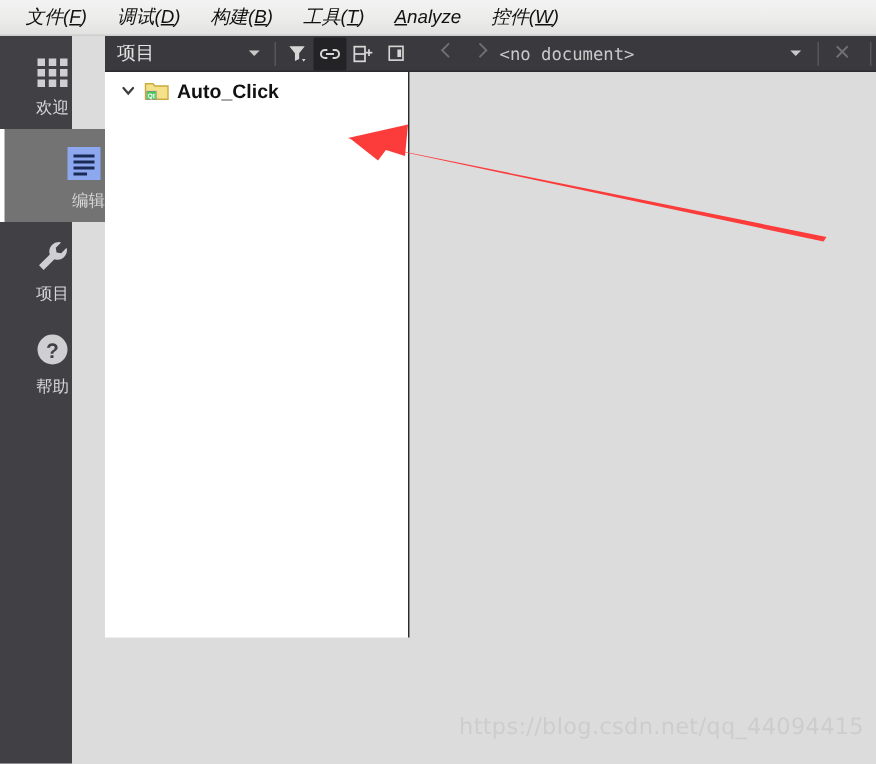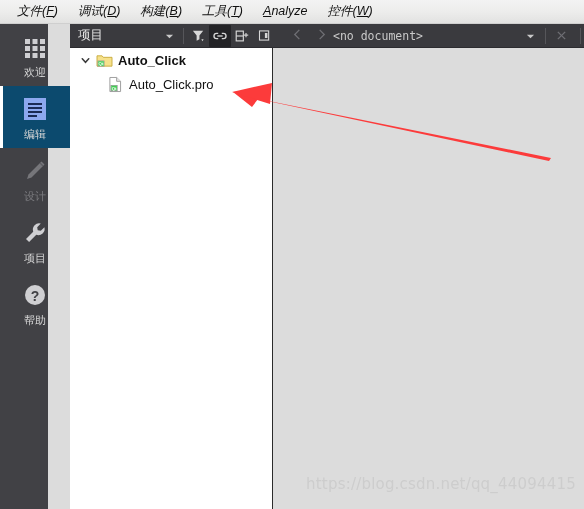--- a/index.html
+++ b/index.html
@@ -28,21 +28,21 @@
   }
   .act{
     position:relative;width:70px;height:62px;
     display:flex;flex-direction:column;align-items:center;justify-content:center;
     cursor:default;
   }
   .act .lbl{
     font-size:11px;color:#d6d6d6;margin-top:5px;line-height:12px;
     letter-spacing:0px;
   }
-  .act.sel{background:#0c4a6e;}
+  .act.sel{background:#737373;align-items:flex-end;}
   .act.sel:before{
     content:"";position:absolute;left:0;top:0;bottom:0;width:3px;background:#ffffff;
   }
   .act.dim .lbl{color:#7a7a7e;}
   .ico{width:28px;height:28px;display:block;}
   
   #toolbar{
     position:absolute;left:70px;top:24px;width:514px;height:24px;
     background:#3a3a3e;display:flex;align-items:center;
     border-bottom:1px solid #2c2c30;box-sizing:border-box;
@@ -58,21 +58,21 @@
     cursor:default;border-radius:1px;
   }
   .tb-btn.active{background:#232326;}
   .nav-btn{width:24px;height:24px;display:flex;align-items:center;justify-content:center;}
   #doc-label{
     flex:1;text-align:left;font-family:"DejaVu Sans Mono","Liberation Mono",monospace;
     font-size:11.5px;color:#c9c9c9;white-space:nowrap;
   }
   
   #tree{
-    position:absolute;left:70px;top:48px;width:203px;height:461px;
+    position:absolute;left:70px;top:48px;width:203px;height:377px;
     background:#ffffff;border-right:1px solid #2b2b2b;box-sizing:border-box;
     overflow:hidden;
   }
   .row{height:24px;display:flex;align-items:center;cursor:default;}
   .row .chev{width:18px;display:flex;align-items:center;justify-content:center;}
   .row .name{font-size:13px;color:#111;white-space:nowrap;}
   .row.root .name{font-weight:bold;}
   .row.child{padding-left:35px;}
   .row .icowrap{width:20px;display:flex;align-items:center;justify-content:center;margin-right:4px;}
   
@@ -129,29 +129,20 @@
           <rect x="7" y="8" width="14" height="2"></rect>
           <rect x="7" y="12" width="14" height="2"></rect>
           <rect x="7" y="16" width="14" height="2"></rect>
           <rect x="7" y="20" width="9" height="2"></rect>
         </g>
       </svg>
     </span>
     <span class="lbl">编辑</span>
   </div>
 
-  <div class="act dim">
-    <span class="ico">
-      <svg viewBox="0 0 28 28" width="28" height="28">
-        <path d="M20.5 4.5 L23.5 7.5 L10.5 20.5 L6 22 L7.5 17.5 Z" fill="#76767a"></path>
-        <path d="M19 6 L22 9" stroke="#5d5d61" stroke-width="1.2"></path>
-      </svg>
-    </span>
-    <span class="lbl">设计</span>
-  </div>
 
 
   <div class="act">
     <span class="ico">
       <svg viewBox="0 0 28 28" width="28" height="28">
         <path d="M19.8 4.6a6.3 6.3 0 0 0-7.6 8.1L5 19.9l3.1 3.1 7.2-7.2a6.3 6.3 0 0 0 8.1-7.6l-3.6 3.6-3.1-.5-.5-3.1z" fill="#cfcfd2"></path>
       </svg>
     </span>
     <span class="lbl">项目</span>
   </div>
@@ -265,32 +256,20 @@
       <svg viewBox="0 0 18 16" width="17" height="15">
         <path d="M1 3 h5.4 l1.3 1.6 H17 V14 H1 Z" fill="#f6e18b" stroke="#c9ab3e" stroke-width="1"></path>
         <rect x="2" y="8.5" width="6.5" height="5.5" fill="#ffffff" stroke="#8a8a8a" stroke-width=".8"></rect>
         <rect x="2.3" y="8.8" width="5.9" height="4.9" fill="#41cd52"></rect>
         <text x="5.2" y="12.9" font-size="4.6" font-weight="bold" text-anchor="middle" fill="#ffffff" font-family="Liberation Sans, sans-serif">Qt</text>
       </svg>
     </span>
     <span class="name">Auto_Click</span>
   </div>
 
-  <div class="row child">
-    <span class="icowrap">
-      <svg viewBox="0 0 16 18" width="15" height="17">
-        <path d="M2 1.5 h7.2 L13.4 5.6 V16.5 H2 Z" fill="#ffffff" stroke="#9a9a9a" stroke-width="1"></path>
-        <path d="M9.2 1.5 V5.6 H13.4" fill="#e9e9e9" stroke="#9a9a9a" stroke-width="1"></path>
-        <rect x="3.2" y="10" width="6.6" height="5.6" fill="#ffffff" stroke="#8a8a8a" stroke-width=".8"></rect>
-        <rect x="3.5" y="10.3" width="6" height="5" fill="#41cd52"></rect>
-        <text x="6.5" y="14.4" font-size="4.6" font-weight="bold" text-anchor="middle" fill="#ffffff" font-family="Liberation Sans, sans-serif">Qt</text>
-      </svg>
-    </span>
-    <span class="name">Auto_Click.pro</span>
-  </div>
 </div>
 
 <div id="editor">
   <div id="watermark">https://blog.csdn.net/qq_44094415</div>
 </div>
 
 <svg id="arrow" viewBox="0 0 584 509">
   <polygon points="551,158 264,100 259,90 233,92 252,107 258,99 549,161" fill="#fc3b3b"></polygon>
   <polygon points="249,92 268,86 266,101" fill="#fc3b3b"></polygon>
   <polygon points="232,92 272,83 270,104" fill="#fc3b3b"></polygon>

